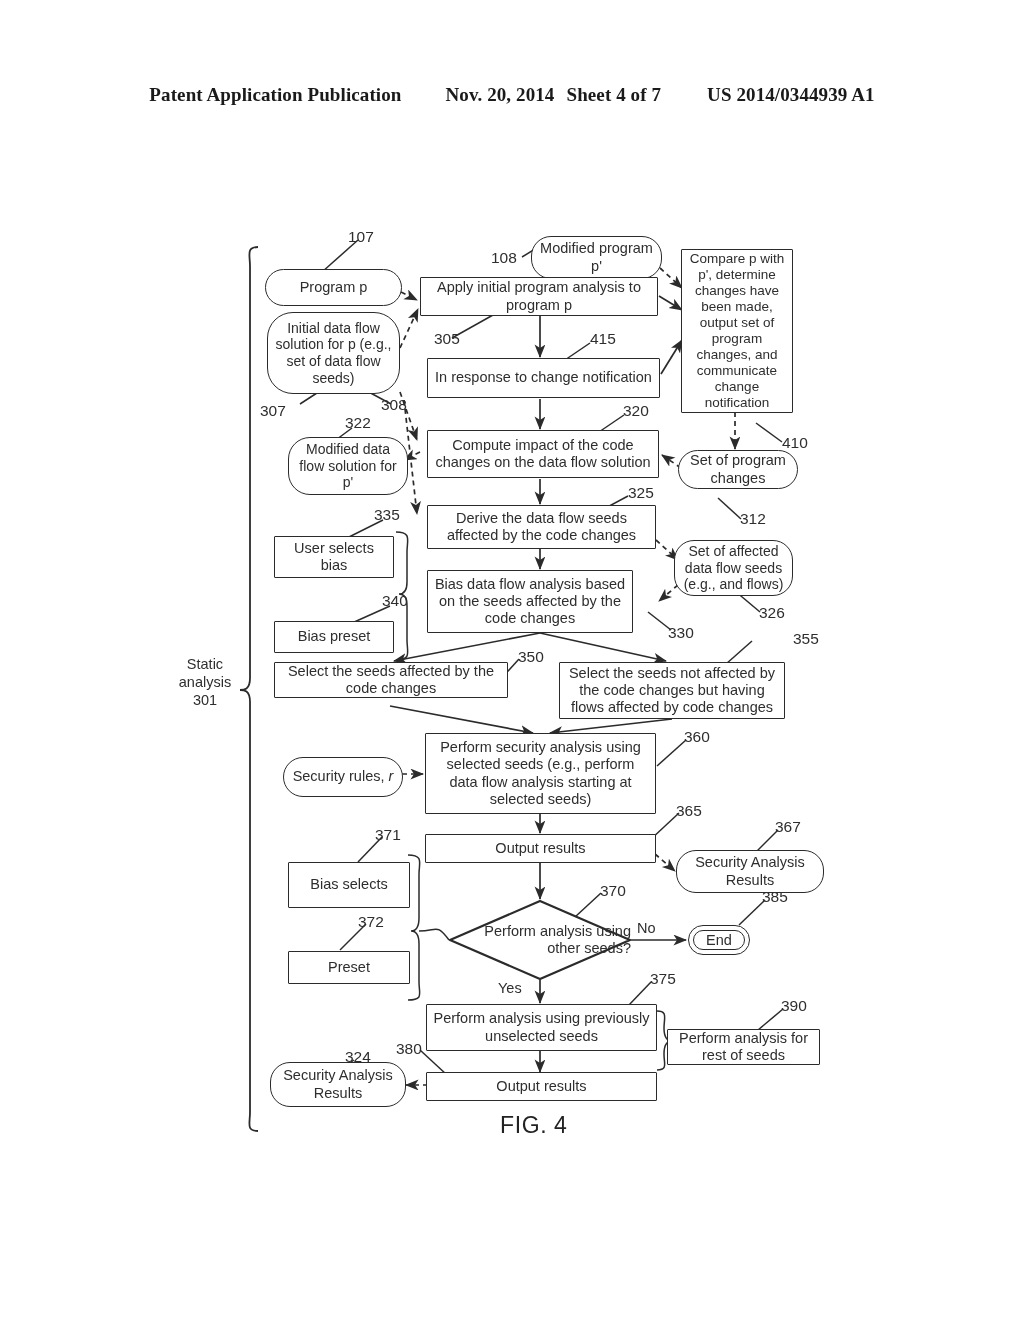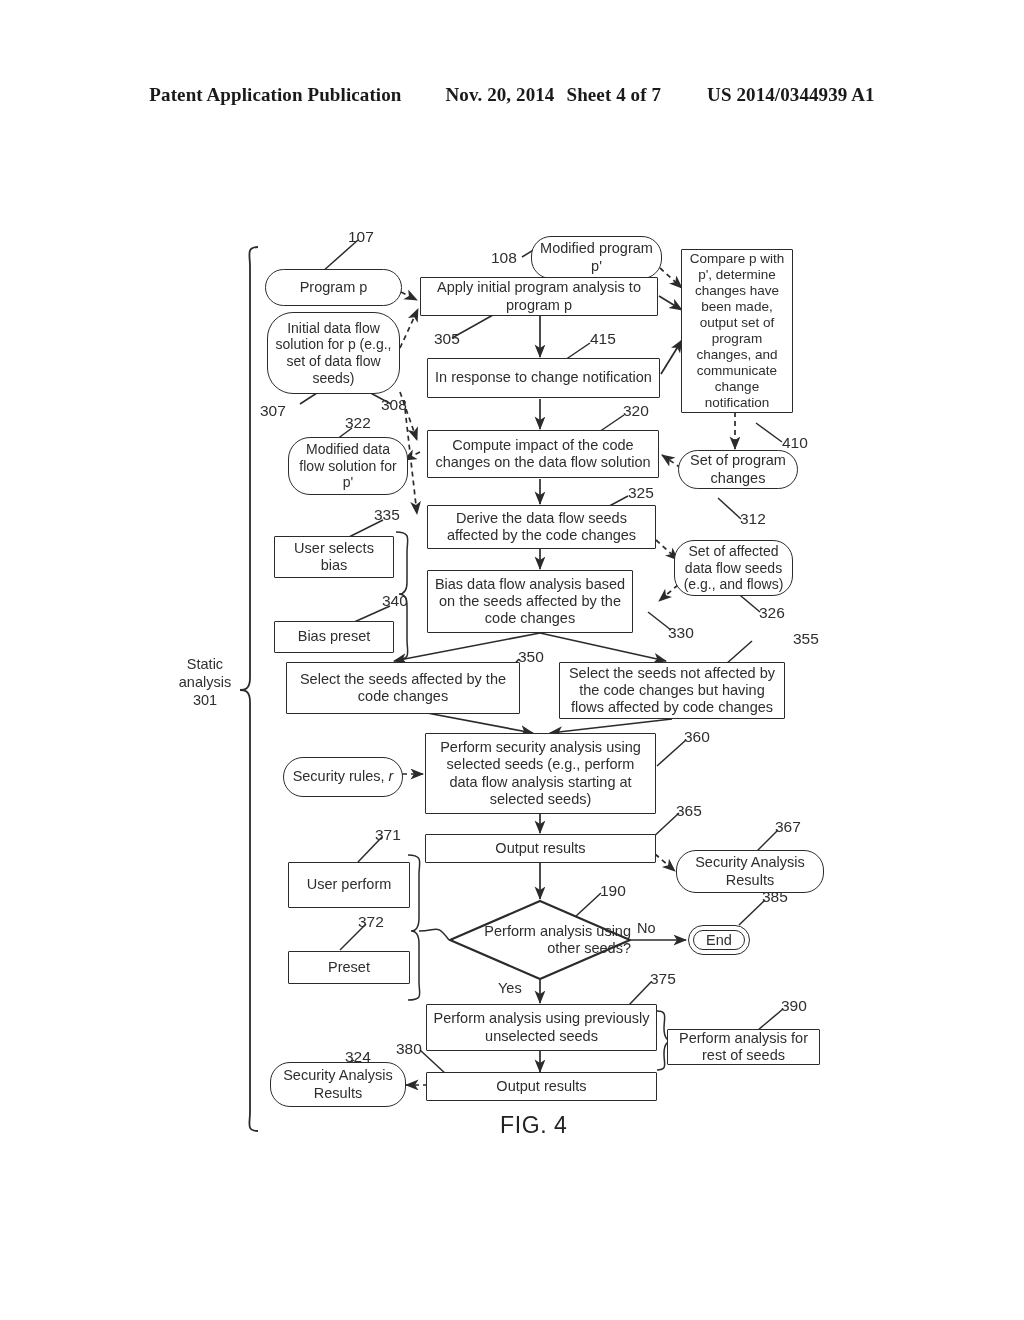--- a/index.html
+++ b/index.html
@@ -258,35 +258,35 @@
   <div class="node rect" style="left:427px;top:505px;width:229px;height:44px;">Derive the data flow seeds affected by the code changes</div>
 
   <div class="node round small" style="left:674px;top:540px;width:119px;height:56px;border-radius:20px;">Set of affected data flow seeds (e.g., and flows)</div>
 
   <div class="node rect" style="left:274px;top:536px;width:120px;height:42px;">User selects bias</div>
 
   <div class="node rect" style="left:274px;top:621px;width:120px;height:32px;">Bias preset</div>
 
   <div class="node rect" style="left:427px;top:570px;width:206px;height:63px;">Bias data flow analysis based on the seeds affected by the code changes</div>
 
-  <div class="node rect" style="left:274px;top:662px;width:234px;height:52px;margin-left:12px;">Select the seeds affected by the code changes</div>
+  <div class="node rect" style="left:274px;top:662px;width:234px;height:36px;">Select the seeds affected by the code changes</div>
 
   <div class="node rect" style="left:559px;top:662px;width:226px;height:57px;">Select the seeds not affected by the code changes but having flows affected by code changes</div>
 
   <div class="node round" style="left:283px;top:757px;width:120px;height:40px;border-radius:20px;">
     <span>Security rules, <span class="italic-r">r</span></span>
   </div>
 
   <div class="node rect" style="left:425px;top:733px;width:231px;height:81px;">Perform security analysis using selected seeds (e.g., perform data flow analysis starting at selected seeds)</div>
 
   <div class="node rect" style="left:425px;top:834px;width:231px;height:29px;">Output results</div>
 
   <div class="node round" style="left:676px;top:850px;width:148px;height:43px;border-radius:20px;">Security Analysis Results</div>
 
-  <div class="node rect" style="left:288px;top:862px;width:122px;height:46px;">User perform</div>
+  <div class="node rect" style="left:288px;top:862px;width:122px;height:46px;">Bias selects</div>
 
   <div class="node rect" style="left:288px;top:951px;width:122px;height:33px;">Preset</div>
 
   <div class="diamond" style="left:449px;top:900px;width:182px;height:80px;">
     <svg class="dshape" viewBox="0 0 182 80" preserveAspectRatio="none">
       <polygon points="91,1 181,40 91,79 1,40" fill="#ffffff" stroke="#2b2b2b" stroke-width="2.2" vector-effect="non-scaling-stroke"></polygon>
     </svg>
     <div class="dlabel">Perform analysis using other seeds?</div>
   </div>
 
@@ -317,21 +317,21 @@
   <div class="ref" style="left:782px;top:434px;">410</div>
   <div class="ref" style="left:740px;top:510px;">312</div>
   <div class="ref" style="left:759px;top:604px;">326</div>
   <div class="ref" style="left:518px;top:648px;">350</div>
   <div class="ref" style="left:748px;top:630px;margin-left:45px;">355</div>
   <div class="ref" style="left:684px;top:728px;">360</div>
   <div class="ref" style="left:676px;top:802px;">365</div>
   <div class="ref" style="left:775px;top:818px;">367</div>
   <div class="ref" style="left:375px;top:826px;">371</div>
   <div class="ref" style="left:358px;top:913px;">372</div>
-  <div class="ref" style="left:600px;top:882px;">190</div>
+  <div class="ref" style="left:600px;top:882px;">370</div>
   <div class="ref" style="left:762px;top:888px;">385</div>
   <div class="ref" style="left:650px;top:970px;">375</div>
   <div class="ref" style="left:781px;top:997px;">390</div>
   <div class="ref" style="left:396px;top:1040px;">380</div>
   <div class="ref" style="left:345px;top:1048px;">324</div>
 
   <div class="edge-label" style="left:637px;top:920px;">No</div>
   <div class="edge-label" style="left:498px;top:980px;">Yes</div>
 
   <div class="group-label" style="left:170px;top:655px;width:70px;">Static

